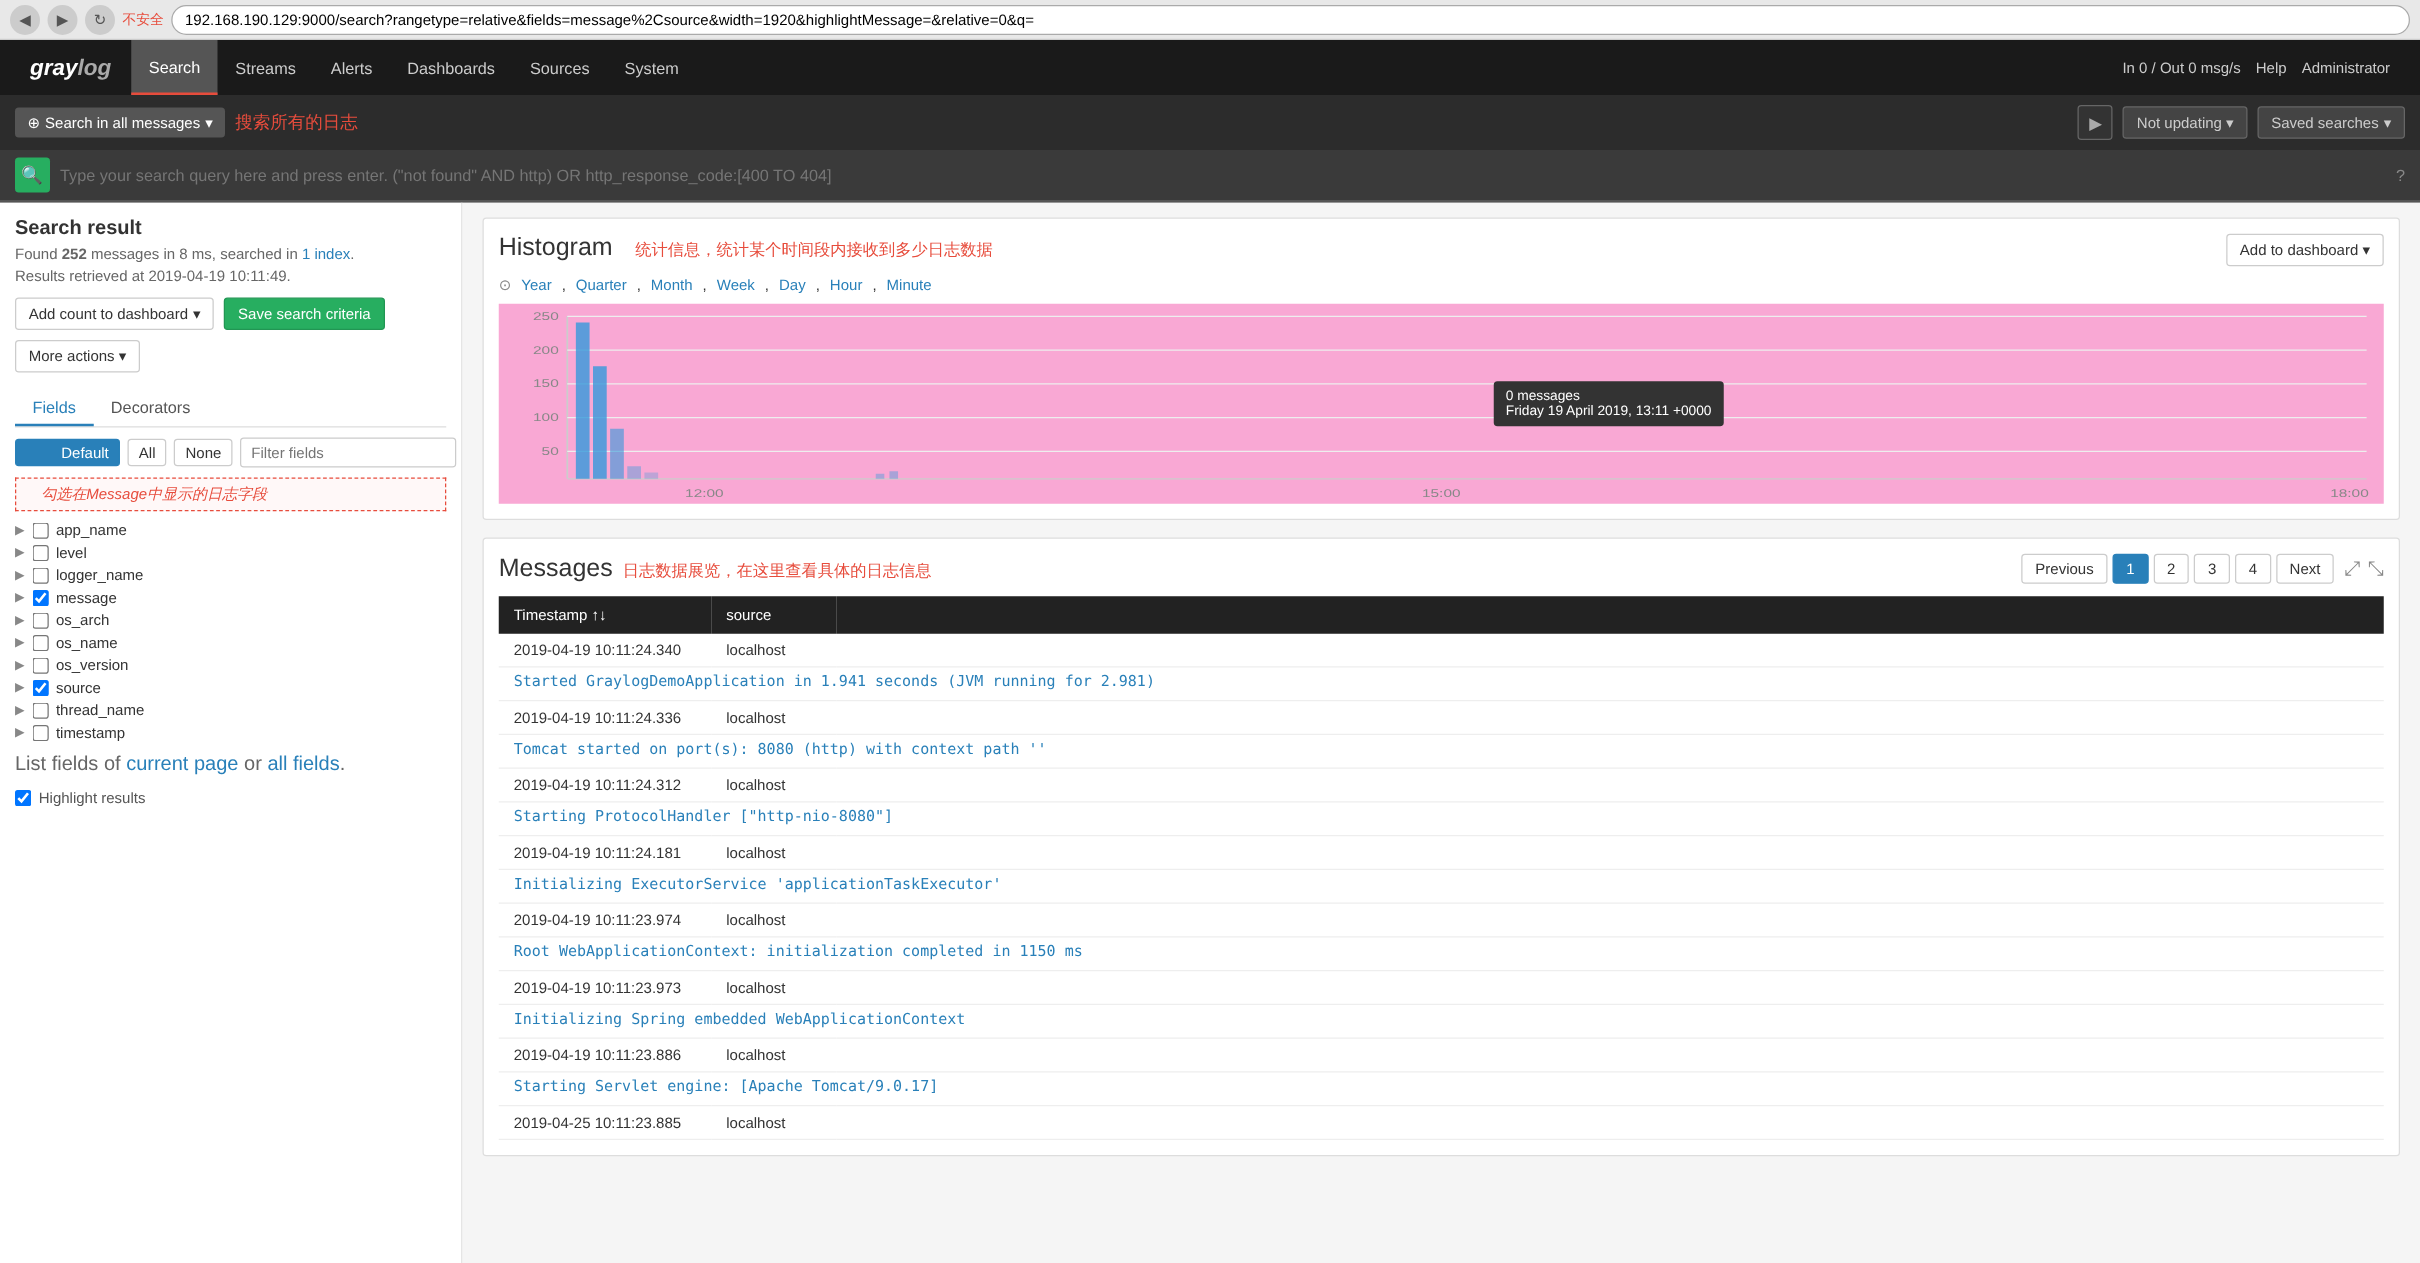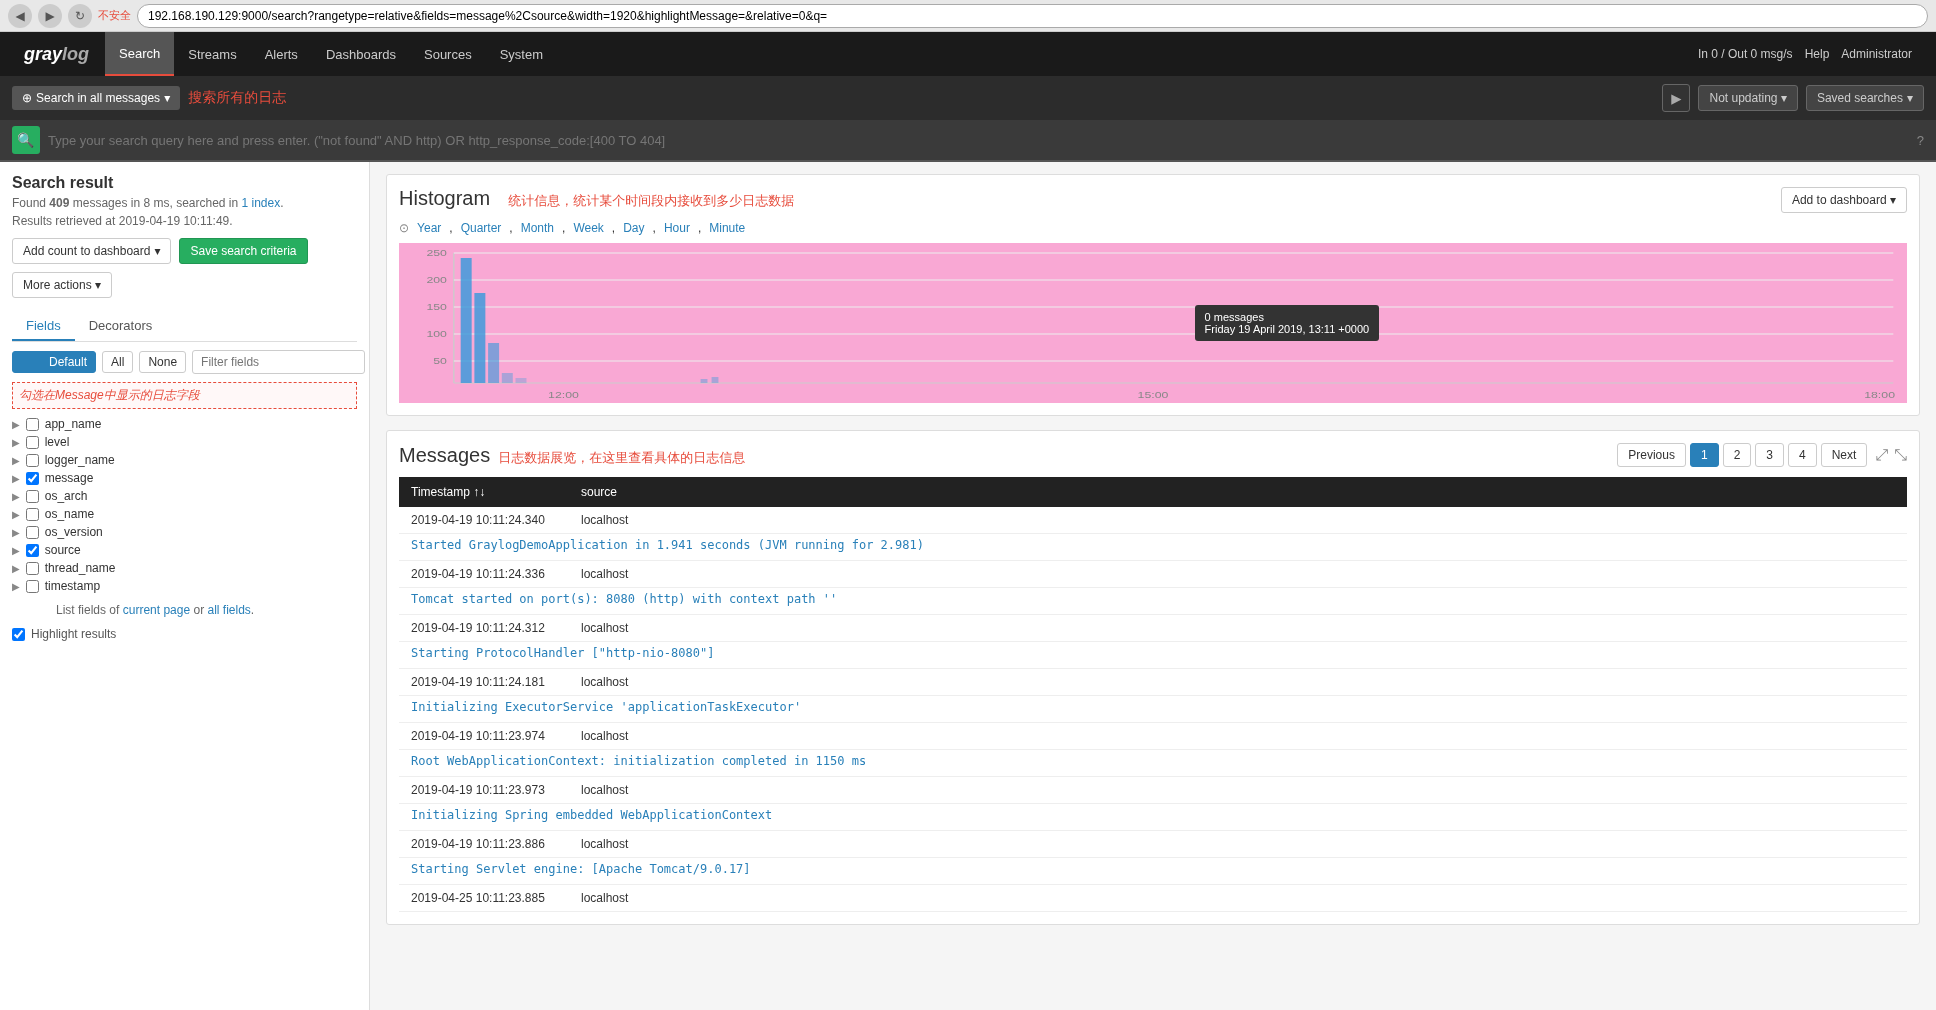--- a/index.html
+++ b/index.html
@@ -283,37 +283,36 @@
     .field-item .expand-arrow {
       color: #888;
       cursor: pointer;
       font-size: 10px;
     }
     .annotation-red {
       color: #e74c3c;
       font-size: 12px;
       font-style: italic;
       margin: 6px 0;
-      padding: 4px 6px;
+      padding: 4px 20px;
       border: 1px dashed #e74c3c;
       background: #fff8f8;
     }
     .highlight-row {
       display: flex;
       align-items: center;
       gap: 6px;
       margin-top: 10px;
       font-size: 12px;
       color: #555;
     }
     .list-fields-row {
-      font-size: 12px;
+      font-size: 16px;
       color: #666;
       margin-top: 8px;
-      margin-left: 44px;
     }
     .list-fields-row a { color: #2980b9; text-decoration: none; }
 
     
     .main-content {
       flex: 1;
       overflow-y: auto;
       padding: 12px 16px;
       background: #f5f5f5;
     }
@@ -532,21 +531,21 @@
   <button class="query-search-btn">🔍</button>
   <input class="query-input" placeholder="Type your search query here and press enter. (&quot;not found&quot; AND http) OR http_response_code:[400 TO 404]" style="">
   <span class="query-help-icon">?</span>
 </div>
 
 <div class="main-layout">
 
   <div class="sidebar">
     <div class="sidebar-title">Search result</div>
     <div class="sidebar-found">
-      Found <strong><span>409</span></strong> <span>messages</span> in <span>8 ms</span>, searched in <a href="#">1 index</a>.
+      Found <strong><span>252</span></strong> <span>messages</span> in <span>8 ms</span>, searched in <a href="#">1 index</a>.
     </div>
     <div class="sidebar-retrieved">Results retrieved at 2019-04-19 10:11:49.</div>
     <div class="action-row">
       <button class="btn-dropdown">
         <span>Add count to dashboard</span> 
           <span>▾</span>
       </button>
       <button class="btn-green">Save search criteria</button>
       <button class="btn-default">
         <span>More actions</span> <span>▾</span>

